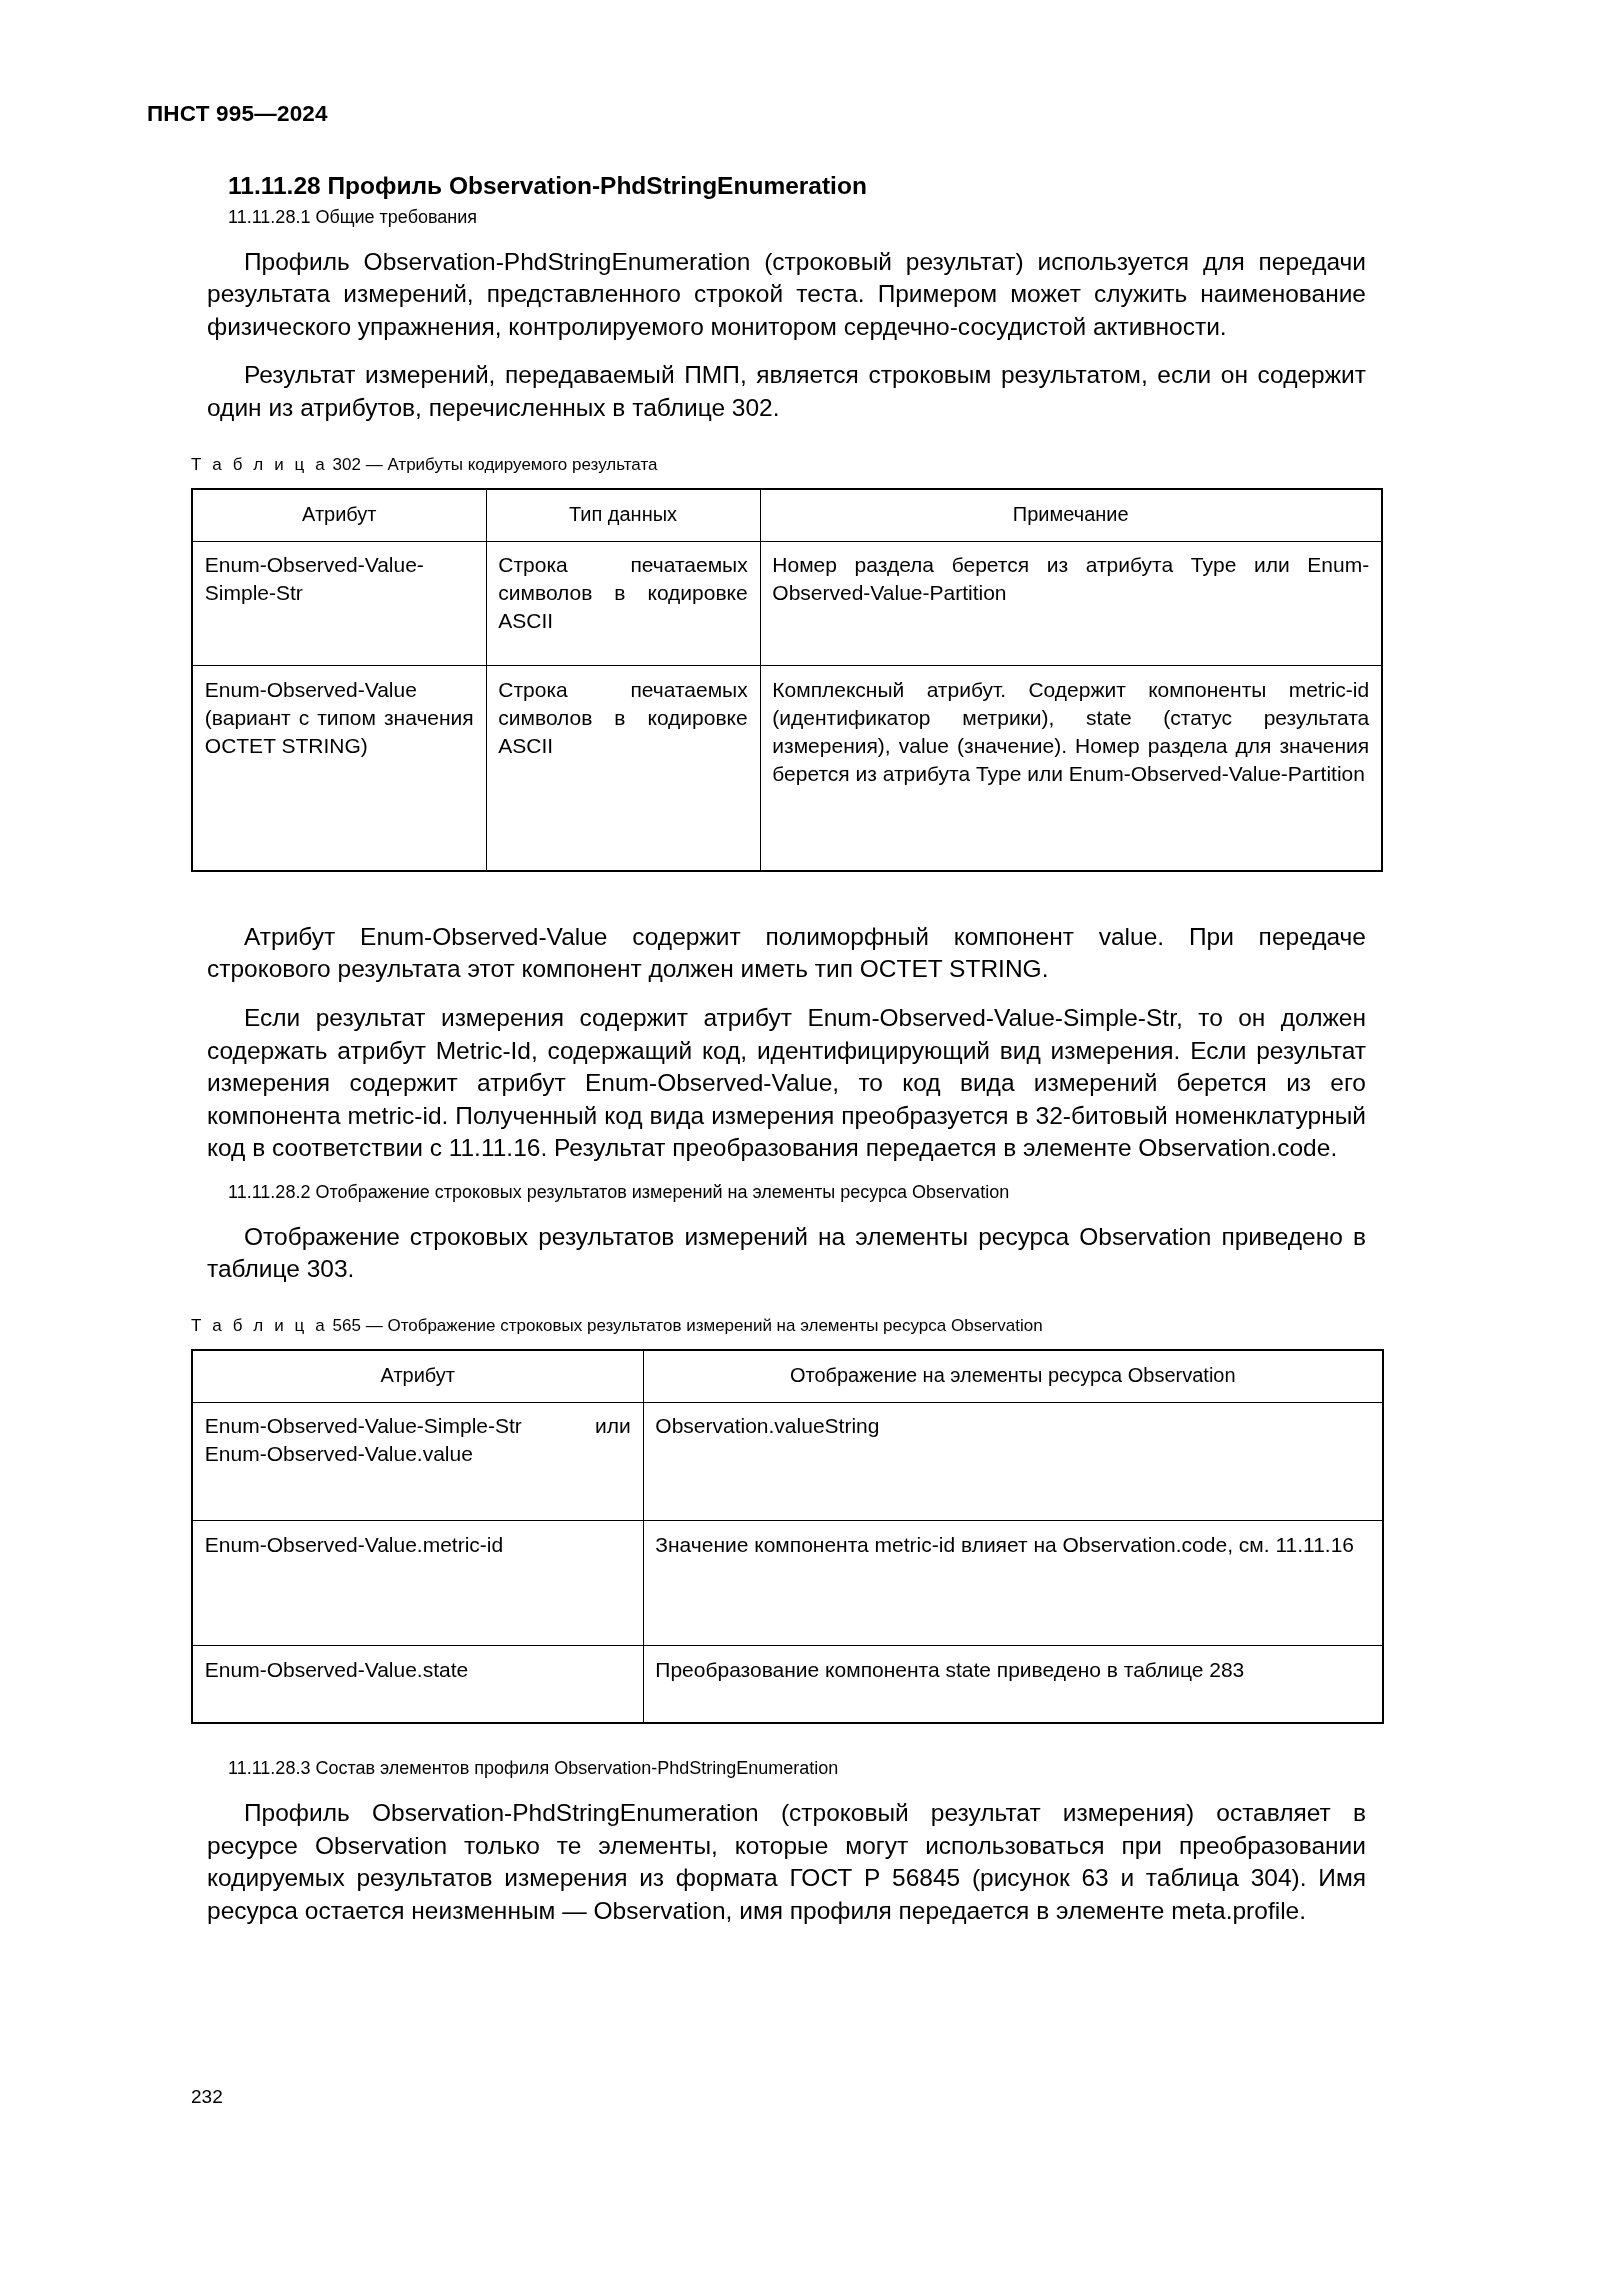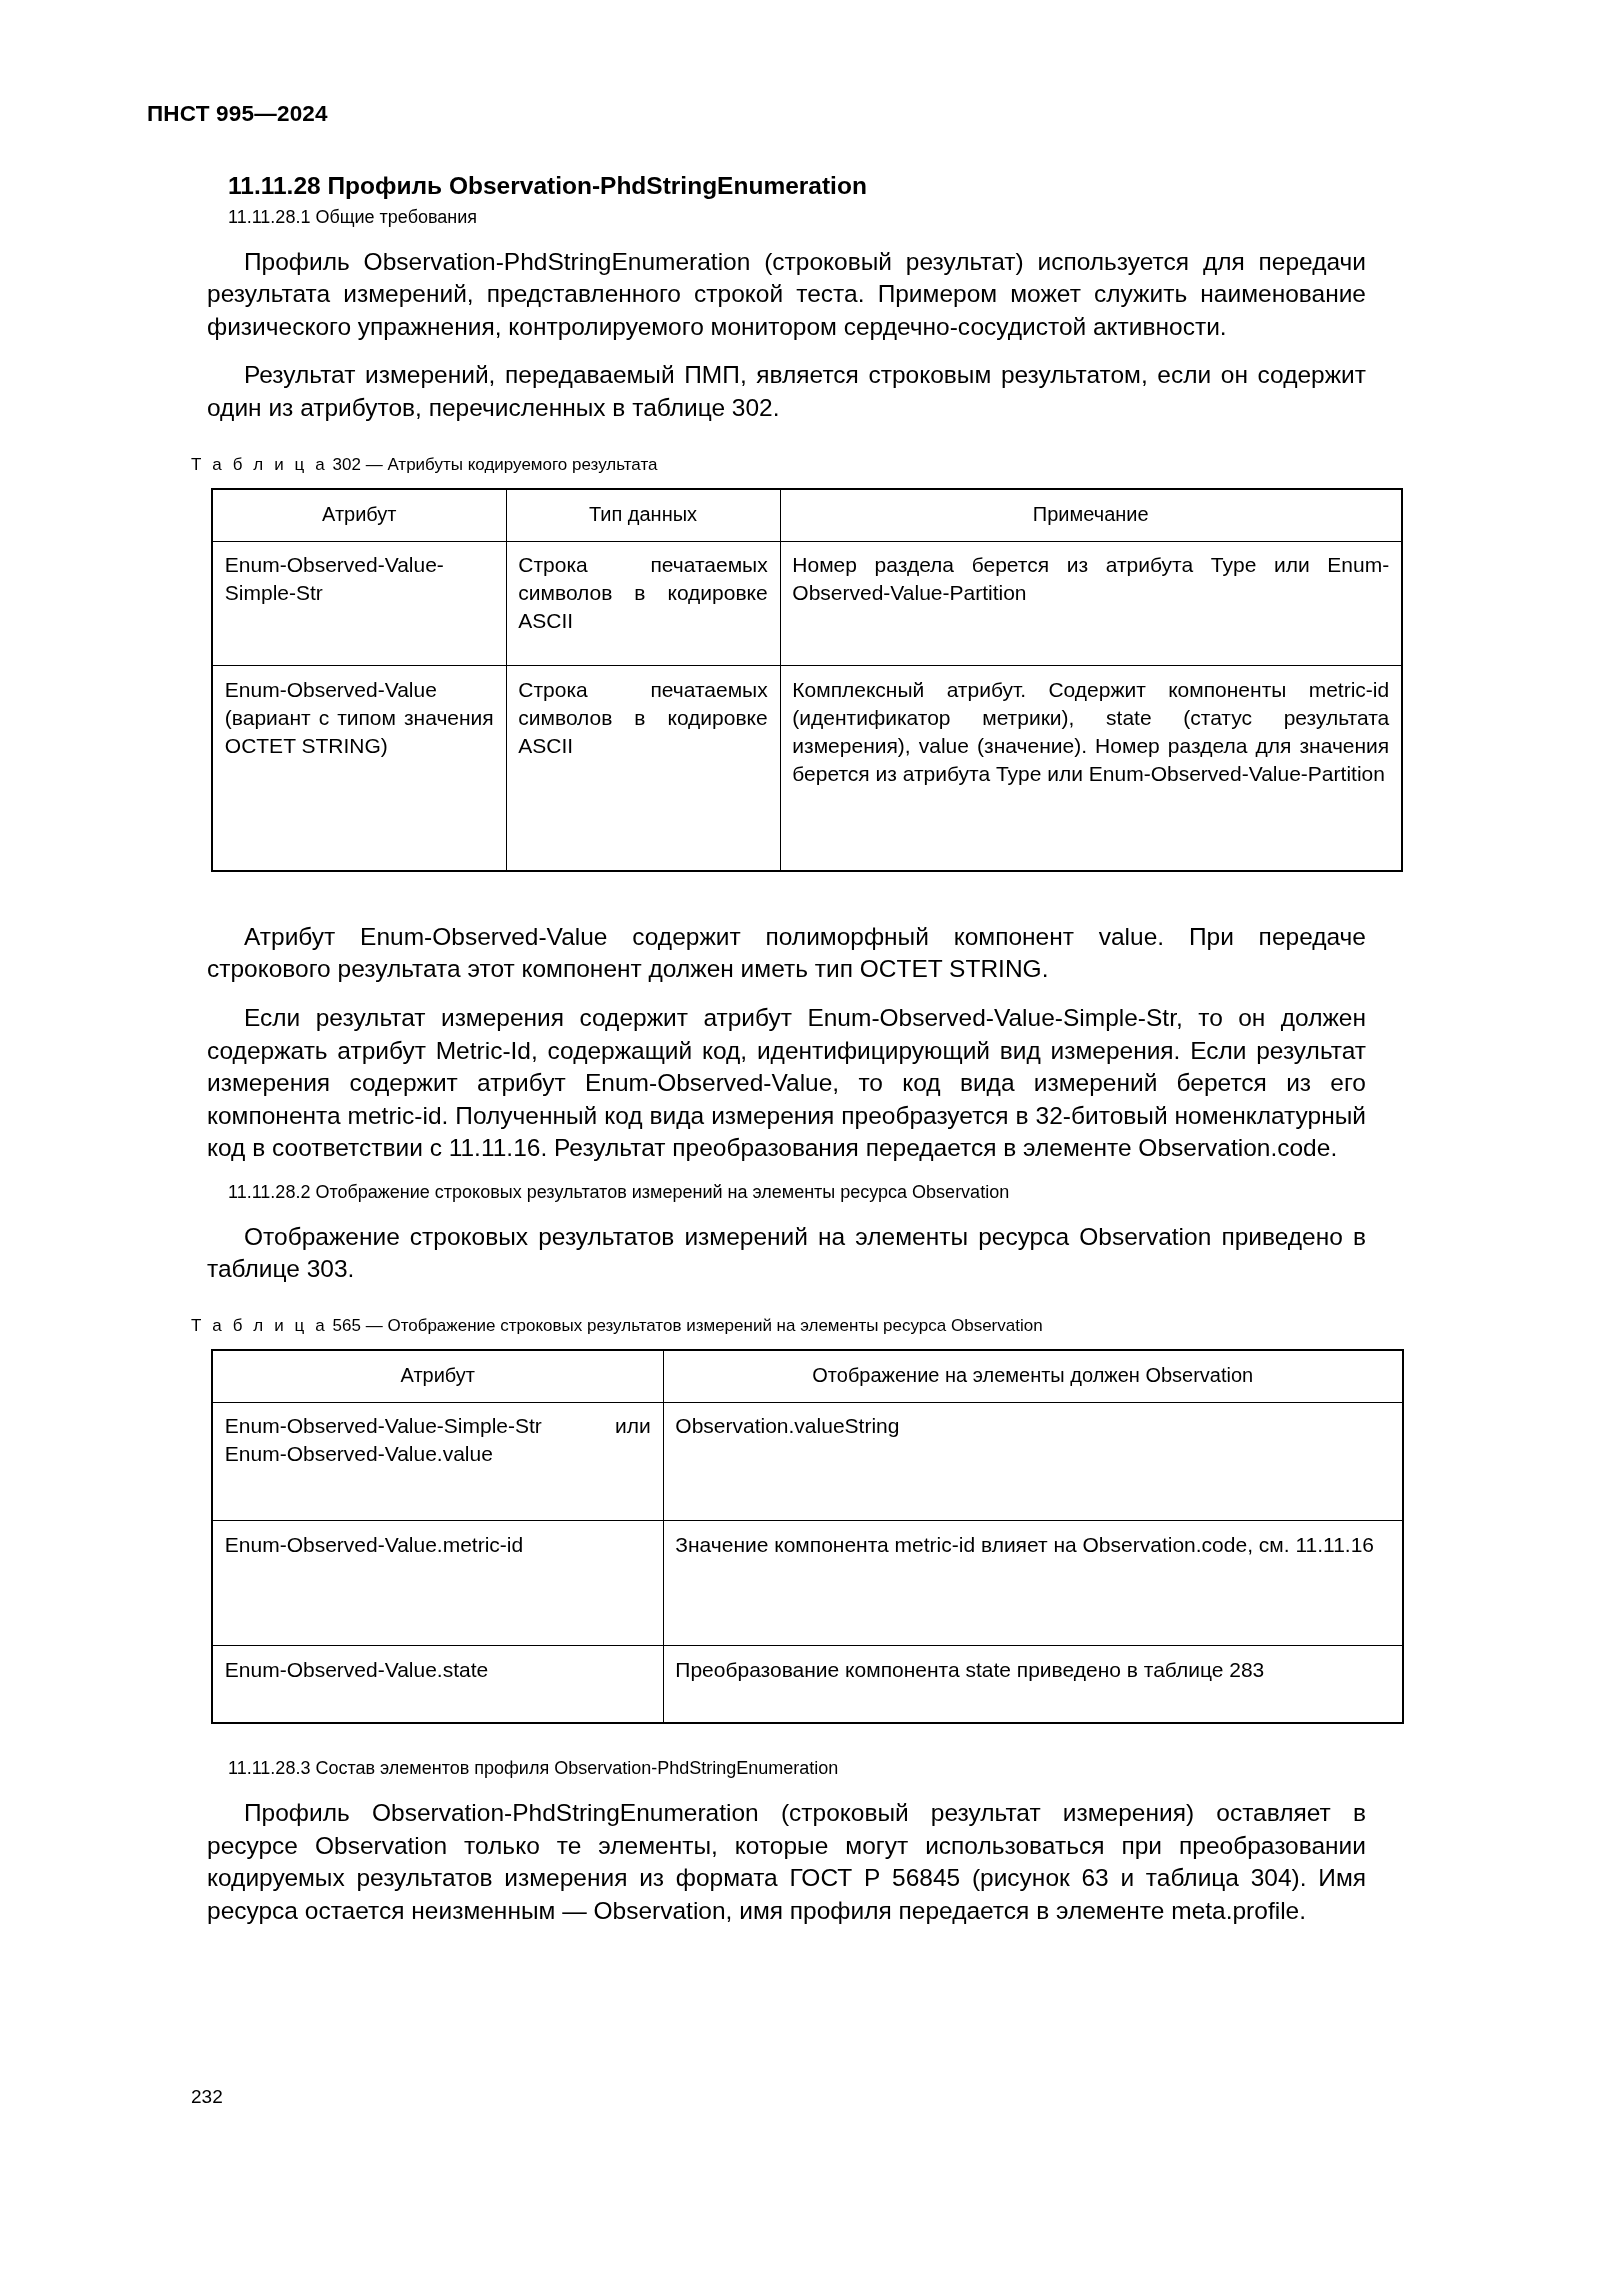--- a/index.html
+++ b/index.html
@@ -61,21 +61,20 @@
     margin: 29px 0 11.8px 0;
   }
   .table-caption .tcap-word {
     letter-spacing: 3.1px;
   }
   table.doc-table {
     border-collapse: collapse;
     width: 1191px;
     table-layout: fixed;
     border: 2px solid #000;
-    margin-left: 20px;
   }
   table.doc-table th,
   table.doc-table td {
     border: 1.4px solid #000;
     vertical-align: top;
     padding: 9.8px 11.8px 11.8px 11.8px;
     font-size: 21px;
     line-height: 1.33;
   }
   table.doc-table thead th {
@@ -184,21 +183,21 @@
     </div>
 
     <table class="doc-table t303">
       <colgroup>
         <col class="c1">
           <col class="c2">
       </colgroup>
       <thead>
         <tr>
           <th>Атрибут</th>
-          <th>Отображение на элементы должен Observation</th>
+          <th>Отображение на элементы ресурса Observation</th>
         </tr>
       </thead>
       <tbody>
         <tr class="r1">
           <td class="nojust">
             <div class="cell-inline-right">
               <span>Enum-Observed-Value-Simple-Str</span>
               <span>или</span>
             </div>
             <div>Enum-Observed-Value.value</div>

